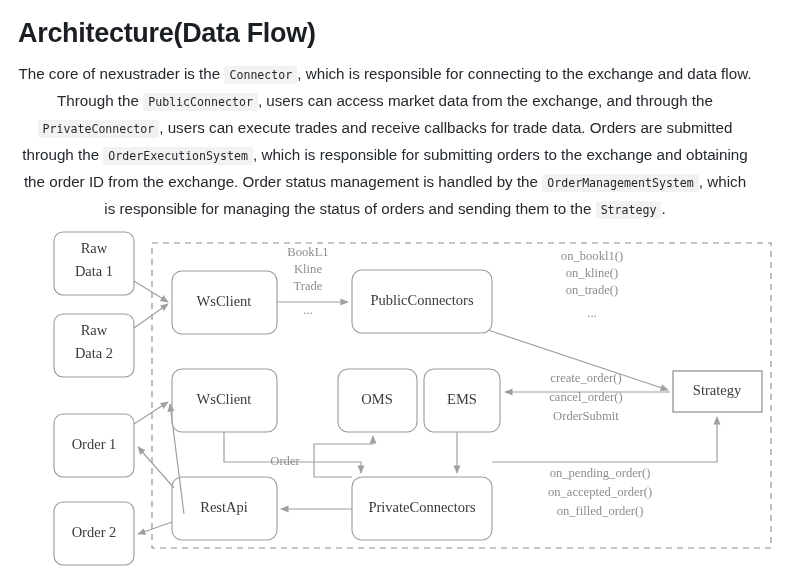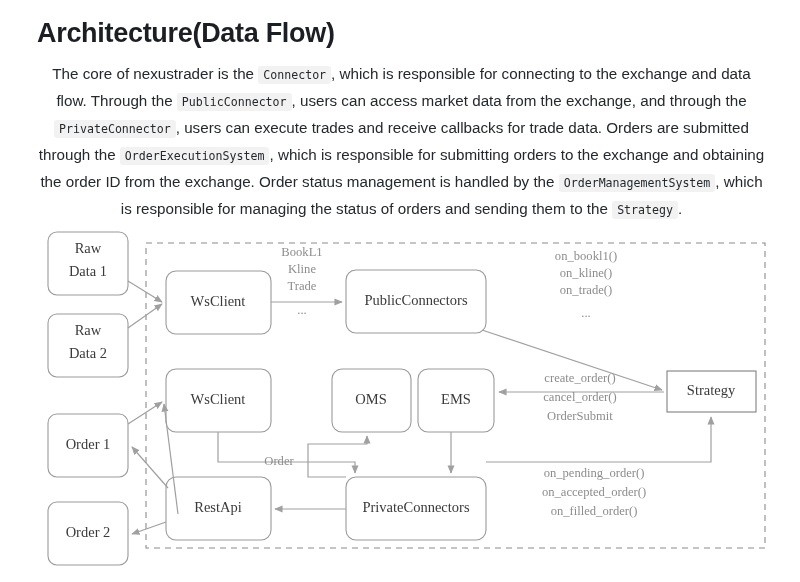--- a/index.html
+++ b/index.html
@@ -4,21 +4,21 @@
 <style>
   html,body{margin:0;padding:0;}
   body{
     width:800px;height:582px;
     background:#ffffff;
     font-family:"Liberation Sans", sans-serif;
     color:#24292e;
     overflow:hidden;
   }
   .page{width:800px;height:582px;position:relative;}
-  .doc{padding:10px 34px 0 18px;margin-left:19px;}
+  .doc{padding:10px 34px 0 18px;}
   h1{
     font-family:"Liberation Sans", sans-serif;
     font-size:27px;
     font-weight:bold;
     letter-spacing:-0.3px;
     margin:8px 0 12px 0;
     color:#1b1f23;
   }
   p.intro{
     font-size:15.2px;
@@ -32,21 +32,21 @@
     font-family:"DejaVu Sans Mono", monospace;
     font-size:11.6px;
     background:#f2f2f2;
     border-radius:3px;
     padding:2px 5px;
     color:#24292e;
     white-space:nowrap;
   }
   .diagram-wrap{
     position:absolute;
-    left:8px;top:222px;
+    left:14px;top:222px;
     width:724px;height:360px;
   }
   svg{display:block;}
   .boxfill{fill:#ffffff;stroke:#9a9a9a;stroke-width:1.1;}
   .boxfill-sharp{fill:#ffffff;stroke:#808080;stroke-width:1.1;}
   .node-label{
     font-family:"Liberation Serif", serif;
     font-size:14.5px;
     fill:#3a3a3a;
     text-anchor:middle;

